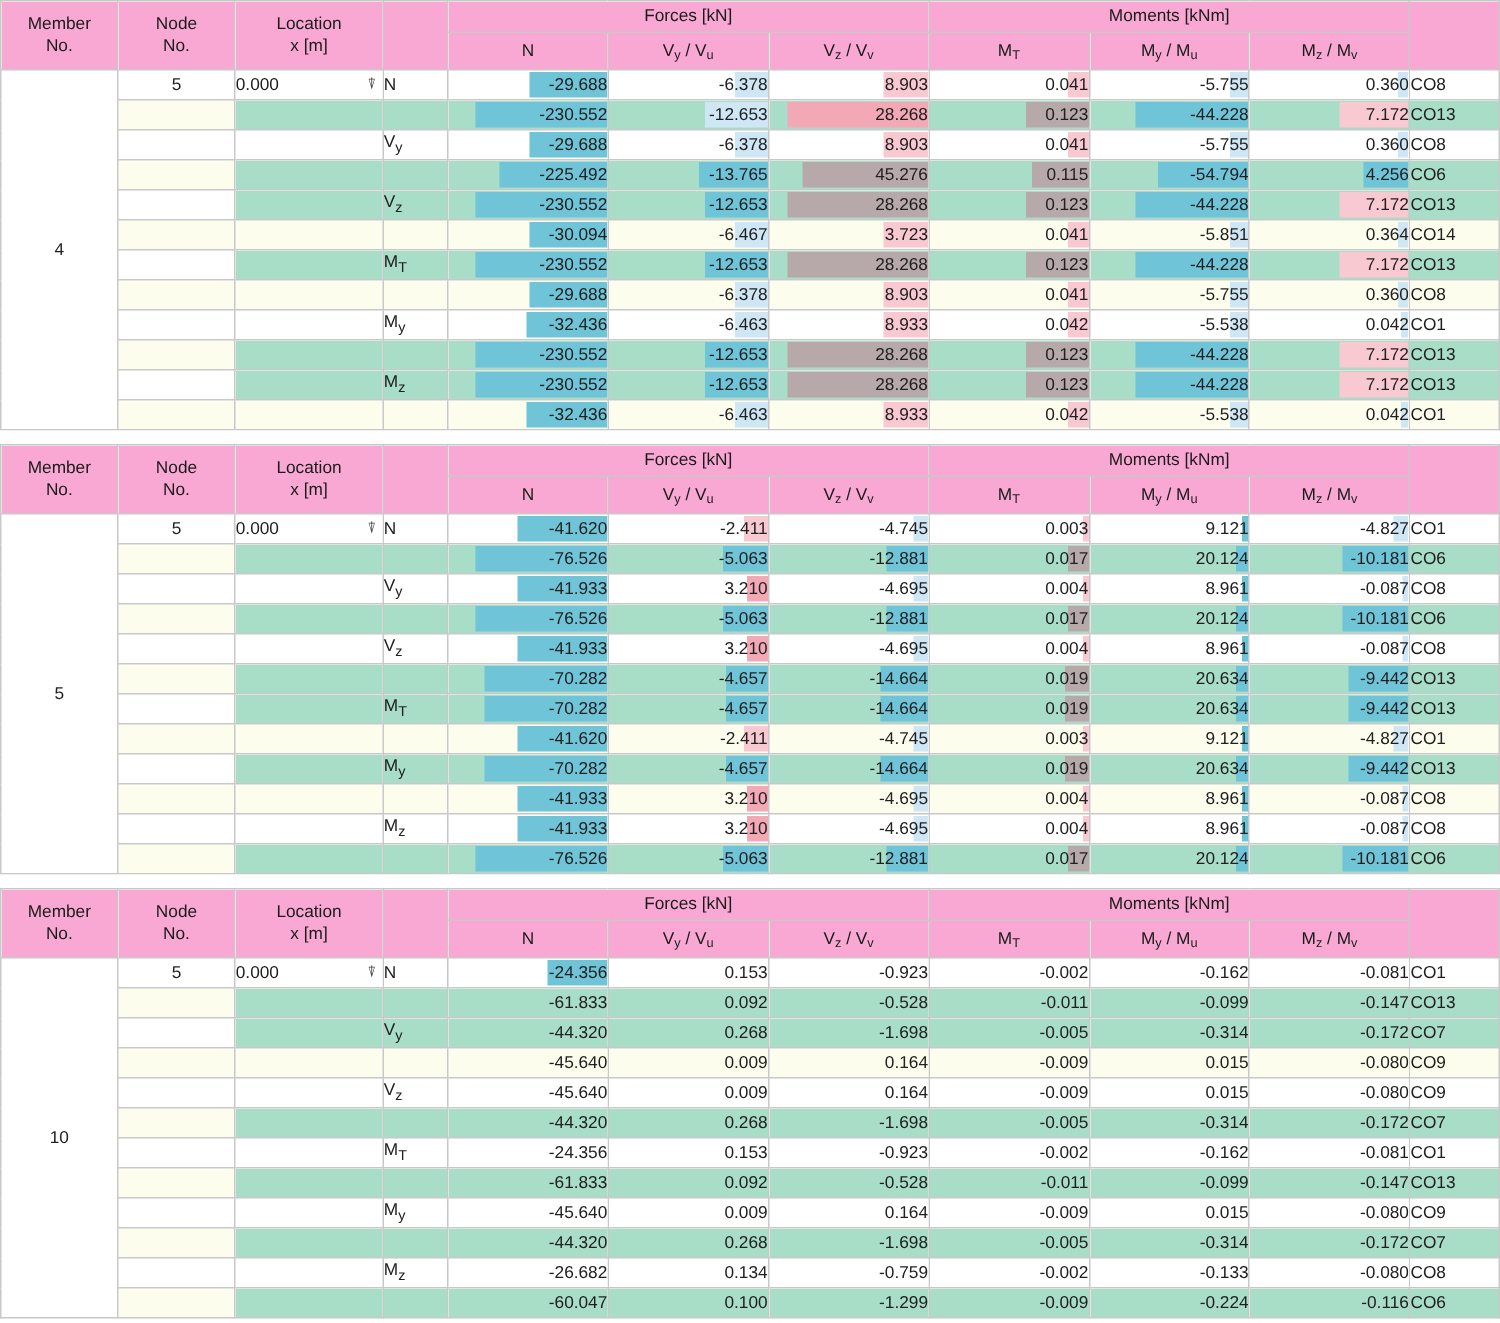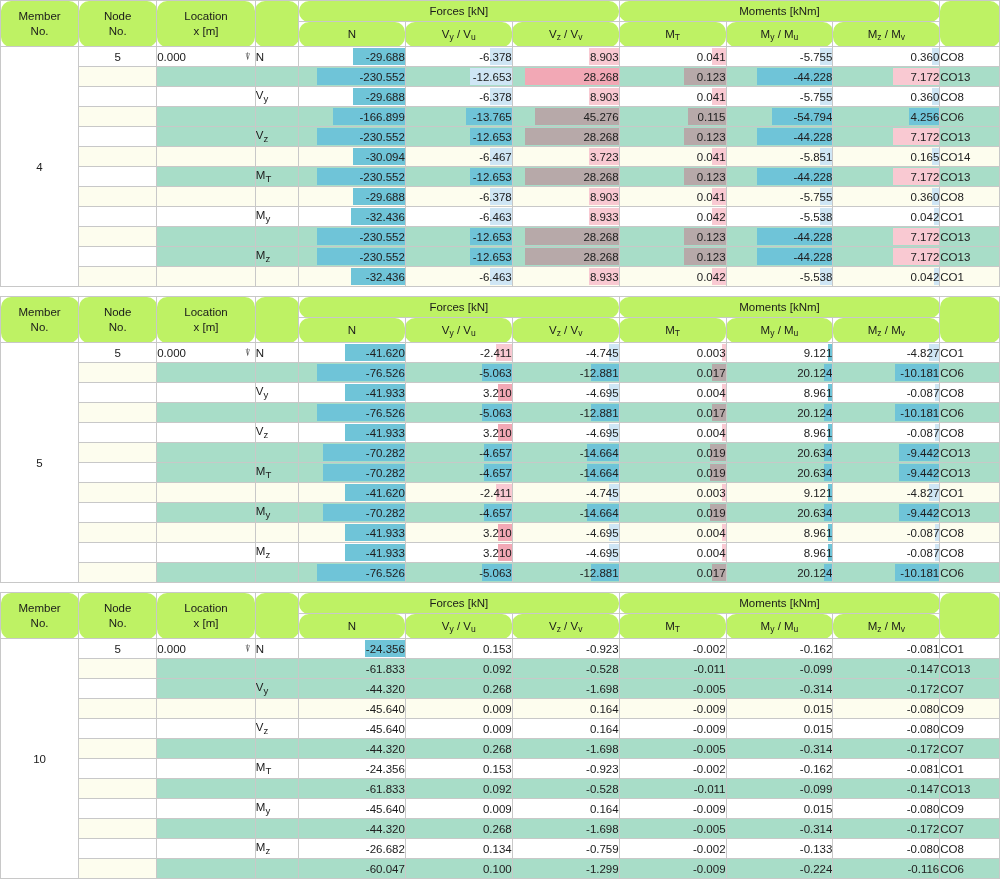--- a/index.html
+++ b/index.html
@@ -32,26 +32,25 @@
   
   col.c-member   { width: 76px; }
   col.c-node     { width: 76px; }
   col.c-loc      { width: 96px; }
   col.c-sym      { width: 42px; }
   col.c-val      { width: 104px; }
   col.c-co       { width: 58px; }
 
   
   thead th {
-    background: #bef264;
+    background: #f9a8d4;
     text-align: center;
     font-size: 11.5px;
     color: #1a1a1a;
     line-height: 1.25;
-    border-radius: 10px;
   }
   thead th.grp { height: 21px; }
   thead th.sub { height: 25px; }
   th .sub2 { display: block; font-size: 11.5px; }
   th sub { font-size: 8.5px; vertical-align: baseline; position: relative; top: 2px; }
 
   
   td.num {
     text-align: right;
     padding-right: 5px;
@@ -169,21 +168,21 @@
           <td class="num"><span class="bar" style="right:0;width:30px;background:#f9c9d2;"></span><span class="txt">8.903</span></td>
           <td class="num"><span class="bar" style="right:0;width:14px;background:#f9c9d2;"></span><span class="txt">0.041</span></td>
           <td class="num"><span class="bar" style="right:0;width:12px;background:#cfe6f5;"></span><span class="txt">-5.755</span></td>
           <td class="num"><span class="bar" style="right:0;width:7px;background:#cfe6f5;"></span><span class="txt">0.360</span></td>
           <td class="co">CO8</td>
         </tr>
         <tr class="r-cream">
           <td class="blank-left"></td>
           <td class="blank-left green"></td>
           <td class="sym green"></td>
-          <td class="num green"><span class="bar" style="right:0;width:72px;background:#6fc4d8;"></span><span class="txt">-166.899</span></td>
+          <td class="num green"><span class="bar" style="right:0;width:72px;background:#6fc4d8;"></span><span class="txt">-225.492</span></td>
           <td class="num green"><span class="bar" style="right:0;width:46px;background:#6fc4d8;"></span><span class="txt">-13.765</span></td>
           <td class="num green"><span class="bar" style="right:0;width:84px;background:#b7a9a9;"></span><span class="txt">45.276</span></td>
           <td class="num green"><span class="bar" style="right:0;width:38px;background:#b7a9a9;"></span><span class="txt">0.115</span></td>
           <td class="num green"><span class="bar" style="right:0;width:60px;background:#6fc4d8;"></span><span class="txt">-54.794</span></td>
           <td class="num green"><span class="bar" style="right:0;width:30px;background:#6fc4d8;"></span><span class="txt">4.256</span></td>
           <td class="co green">CO6</td>
         </tr>
         <tr class="r-white">
           <td class="blank-left"></td>
           <td class="blank-left green"></td>
@@ -198,21 +197,21 @@
         </tr>
         <tr class="r-cream">
           <td class="blank-left"></td>
           <td class="blank-left"></td>
           <td class="sym"></td>
           <td class="num"><span class="bar" style="right:0;width:52px;background:#6fc4d8;"></span><span class="txt">-30.094</span></td>
           <td class="num"><span class="bar" style="right:0;width:22px;background:#cfe6f5;"></span><span class="txt">-6.467</span></td>
           <td class="num"><span class="bar" style="right:0;width:30px;background:#f9c9d2;"></span><span class="txt">3.723</span></td>
           <td class="num"><span class="bar" style="right:0;width:14px;background:#f9c9d2;"></span><span class="txt">0.041</span></td>
           <td class="num"><span class="bar" style="right:0;width:12px;background:#cfe6f5;"></span><span class="txt">-5.851</span></td>
-          <td class="num"><span class="bar" style="right:0;width:7px;background:#cfe6f5;"></span><span class="txt">0.165</span></td>
+          <td class="num"><span class="bar" style="right:0;width:7px;background:#cfe6f5;"></span><span class="txt">0.364</span></td>
           <td class="co">CO14</td>
         </tr>
         <tr class="r-white">
           <td class="blank-left"></td>
           <td class="blank-left green"></td>
           <td class="sym green">M<sub>T</sub></td>
           <td class="num green"><span class="bar" style="right:0;width:88px;background:#6fc4d8;"></span><span class="txt">-230.552</span></td>
           <td class="num green"><span class="bar" style="right:0;width:42px;background:#6fc4d8;"></span><span class="txt">-12.653</span></td>
           <td class="num green"><span class="bar" style="right:0;width:94px;background:#b7a9a9;"></span><span class="txt">28.268</span></td>
           <td class="num green"><span class="bar" style="right:0;width:42px;background:#b7a9a9;"></span><span class="txt">0.123</span></td>

